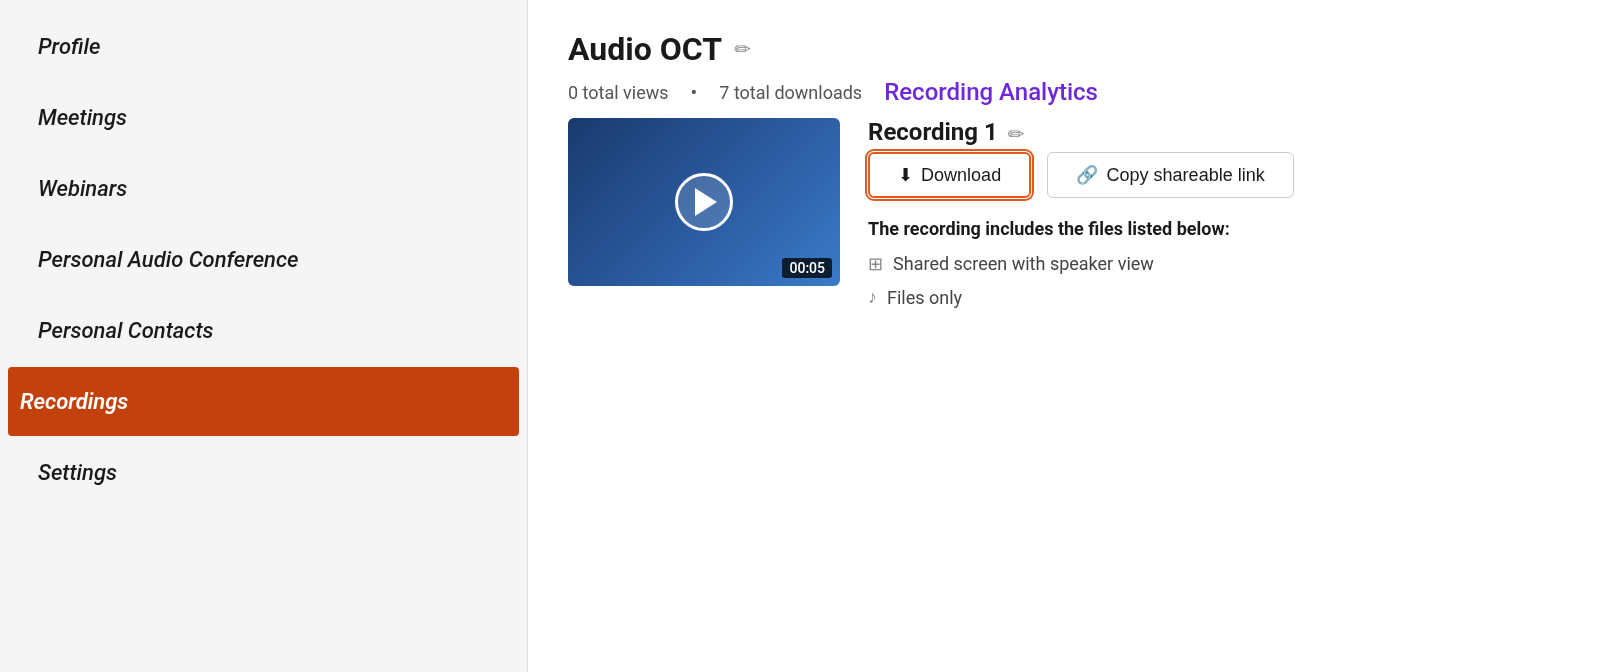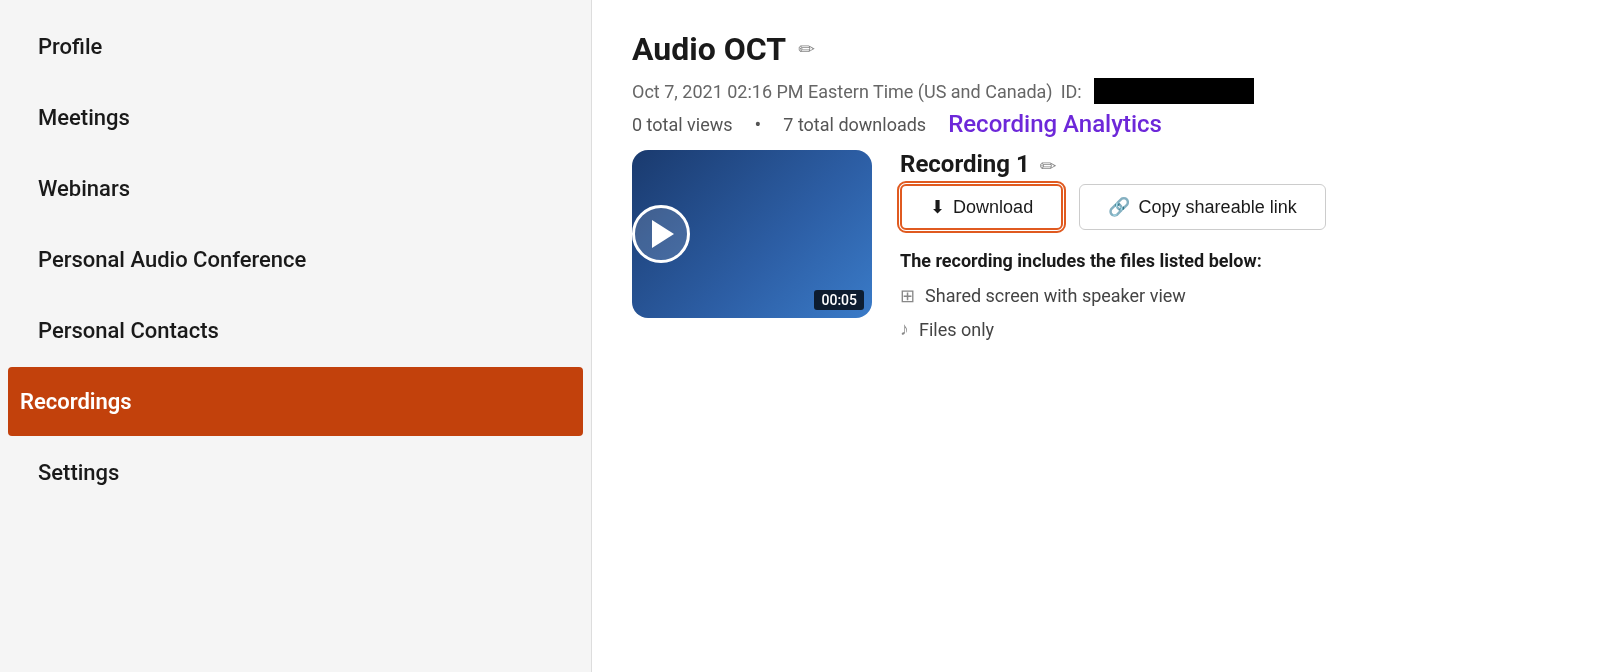--- a/index.html
+++ b/index.html
@@ -7,25 +7,26 @@
       font-family: -apple-system, BlinkMacSystemFont, 'Segoe UI', Roboto, sans-serif;
       background: #f5f5f5;
       display: flex;
       height: 672px;
       width: 1615px;
       overflow: hidden;
     }
 
     
     .sidebar {
-      width: 592px;
+      width: 528px;
       background: #f5f5f5;
       border-right: 1px solid #ddd;
       padding: 10px 0;
       flex-shrink: 0;
+      font-style: italic;
     }
     .sidebar-item {
       padding: 22px 30px;
       font-size: 22px;
       font-weight: 500;
       color: #1a1a1a;
       cursor: pointer;
       border-radius: 4px;
       margin: 2px 8px;
     }
@@ -98,29 +99,29 @@
     }
 
     
     .recording-card {
       display: flex;
       gap: 28px;
       align-items: flex-start;
     }
 
     .thumbnail {
-      width: 240px;
+      width: 272px;
       height: 168px;
       background: linear-gradient(135deg, #1a3a6e 0%, #2d5fa6 60%, #3a7bc8 100%);
-      border-radius: 16px;
+      border-radius: 6px;
       position: relative;
       flex-shrink: 0;
       display: flex;
       align-items: center;
-      justify-content: flex-start;
+      justify-content: center;
     }
     .play-button {
       width: 58px;
       height: 58px;
       border-radius: 50%;
       border: 3px solid #fff;
       background: rgba(255,255,255,0.15);
       display: flex;
       align-items: center;
       justify-content: center;
@@ -235,25 +236,20 @@
   <div class="sidebar-item">Settings</div>
 </div>
 
 <div class="main">
 
   <div class="title-row">
     <span class="meeting-title">Audio OCT</span>
     <span class="edit-icon">✏</span>
   </div>
 
-  <div class="meta-row">
-    <span>Oct 7, 2021 02:16 PM Eastern Time (US and Canada)</span>
-    <span>ID:</span>
-    <span class="meta-id-block"></span>
-  </div>
 
   <div class="stats-row">
     <span>0 total views</span>
     <span class="dot">•</span>
     <span>7 total downloads</span>
     <a class="analytics-link">Recording Analytics</a>
   </div>
 
   <div class="recording-card">
 

